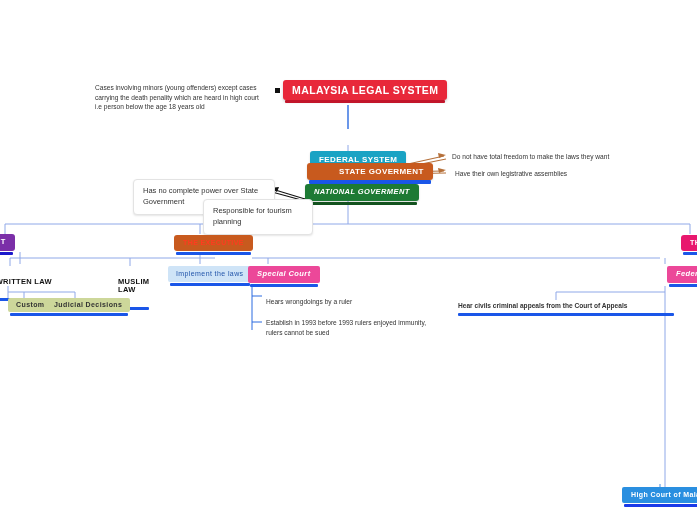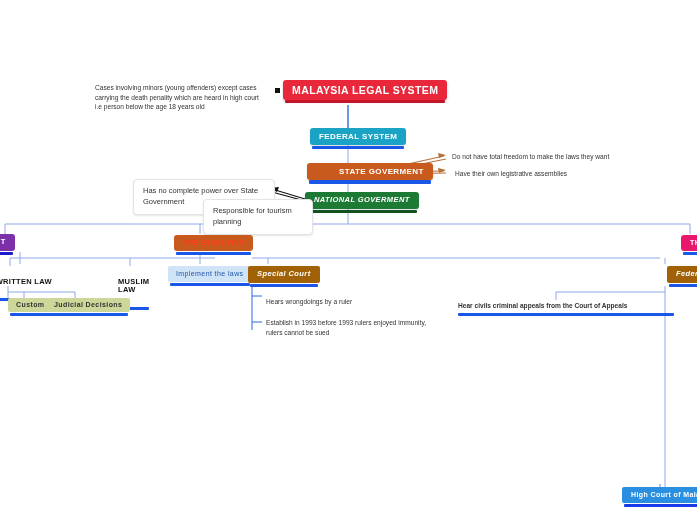--- a/index.html
+++ b/index.html
@@ -54,20 +54,21 @@
   .n-root{
     background:#e8283a;
     font-size:10.5px;
     box-shadow:0 2px 3px rgba(0,0,0,.18);
   }
   .n-root .bar{background:#c2152a;bottom:-3px;}
   .n-federal-system{
     background:#1aa3c4;
     font-size:8px;
     box-shadow:0 1px 2px rgba(0,0,0,.15);
+    margin-top:23px;
   }
   .n-federal-system .bar{background:#1a56e8;}
   .n-state-gov{
     background:#c85a1e;
     font-size:8px;
     box-shadow:0 1px 2px rgba(0,0,0,.15);
     padding-left:32px;
   }
   .n-state-gov .bar{background:#1a56e8;height:4px;}
   .n-national-gov{
@@ -96,21 +97,21 @@
   .n-lightblue{
     background:#cfe4f7;
     color:#2255aa;
     font-weight:normal;
     font-size:7px;
     border-radius:2px;
     padding:4px 8px;
   }
   .n-lightblue .bar{background:#1a56e8;}
   .n-black{
-    background:#a16207;
+    background:#ec4899;
     font-style:italic;
     font-size:7.5px;
     border-radius:2px;
   }
   .n-black .bar{background:#1a56e8;}
   .n-olive{
     background:#cdd79a;
     color:#333;
     font-size:7px;
     border-radius:2px;
@@ -234,21 +235,21 @@
     <span class="bar"></span>
   </div>
 
   <div class="node n-note" style="left:450px;top:151px;width:200px;">
     <span>Do not have total freedom to make the laws they want</span>
   </div>
   <div class="node n-note" style="left:453px;top:168px;width:200px;">
     <span>Have their own legistrative assemblies</span>
   </div>
 
-  <div class="node chip n-national-gov" style="left:305px;top:192px;">
+  <div class="node chip n-national-gov" style="left:305px;top:184px;">
     <span>NATIONAL GOVERMENT</span>
     <span class="bar"></span>
   </div>
 
   <div class="node softbox" style="left:133px;top:179px;width:142px;">
     <span>Has no complete power over State Government</span>
   </div>
   <div class="node softbox" style="left:166px;top:199px;width:110px;margin-left:37px;">
     <span>Responsible for tourism planning</span>
   </div>

